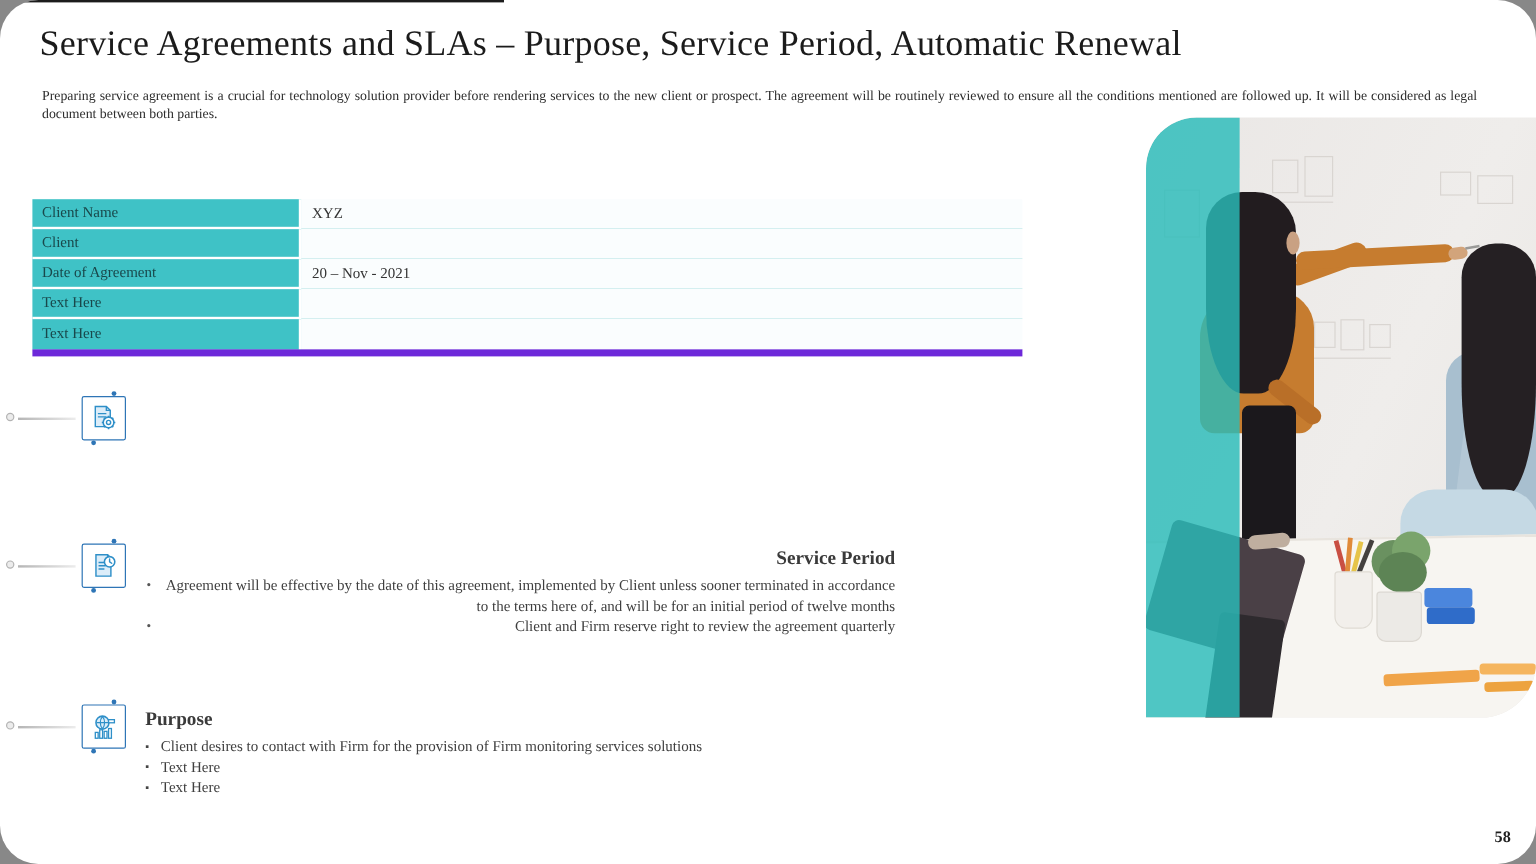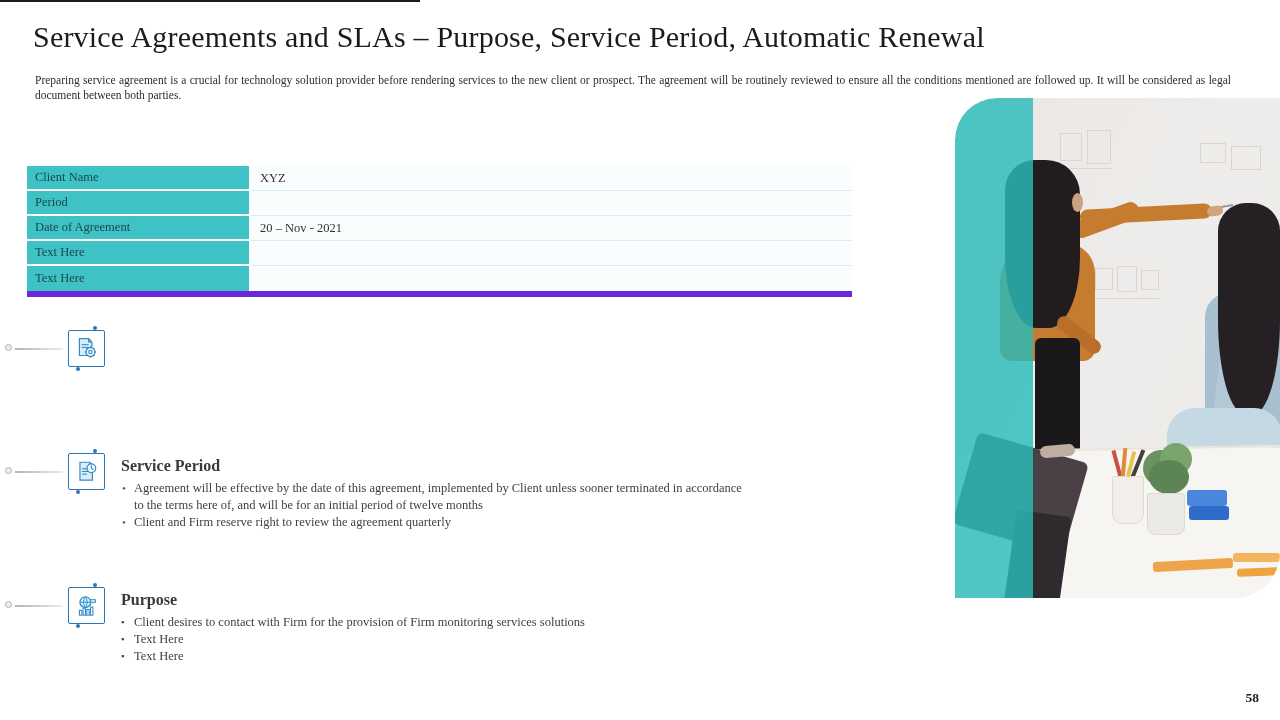--- a/index.html
+++ b/index.html
@@ -1,19 +1,19 @@
 <!DOCTYPE html>
 <html><head>
 <meta charset="utf-8">
 <style>
   * { margin:0; padding:0; box-sizing:border-box; }
   html,body { background:#888; }
   .slide {
     position:relative; width:1280px; height:720px; background:#ffffff;
-    font-family:"Liberation Serif", serif; overflow:hidden; margin:0 auto;
+    font-family:"Liberation Serif", serif; overflow:hidden; margin:0 auto;border-radius:32px;
   }
   .top-line { position:absolute; left:0; top:0; width:420px; height:2px; background:#1c1c1c; }
 
   .title {
     position:absolute; left:33px; top:20px; width:1160px;
     font-size:30px; color:#1b1b1b; font-weight:400; letter-spacing:0.2px;
   }
   .subtitle {
     position:absolute; left:35px; top:73px; width:1196px;
     font-size:11.5px; line-height:1.32; color:#2d2d2d; text-align:justify;
@@ -92,21 +92,21 @@
 
   <div class="title">Service Agreements and SLAs – Purpose, Service Period, Automatic Renewal</div>
   <div class="subtitle">Preparing service agreement is a crucial for technology solution provider before rendering services to the new client or prospect. The agreement will be routinely reviewed to ensure all the conditions mentioned are followed up. It will be considered as legal document between both parties.</div>
 
   <div class="agr-table">
     <div class="agr-row">
       <div class="agr-label">Client Name</div>
       <div class="agr-value">XYZ</div>
     </div>
     <div class="agr-row">
-      <div class="agr-label">Period</div>
+      <div class="agr-label">Client</div>
       <div class="agr-value"></div>
     </div>
     <div class="agr-row">
       <div class="agr-label">Date of Agreement</div>
       <div class="agr-value">20 – Nov - 2021</div>
     </div>
     <div class="agr-row">
       <div class="agr-label">Text Here</div>
       <div class="agr-value"></div>
     </div>
@@ -153,21 +153,21 @@
     <svg width="26" height="26" viewBox="0 0 24 24">
       <path d="M5.5 3 h9 l2.5 2.5 V19.5 H5.5 Z" fill="#dcedf9" stroke="#2e8fc8" stroke-width="1.1"></path>
       <path d="M14.5 3 v2.5 h2.5" fill="none" stroke="#2e8fc8" stroke-width="1.1"></path>
       <line x1="7.5" y1="9" x2="13" y2="9" stroke="#2e8fc8" stroke-width="1"></line>
       <line x1="7.5" y1="11.5" x2="13" y2="11.5" stroke="#2e8fc8" stroke-width="1"></line>
       <line x1="7.5" y1="14" x2="12" y2="14" stroke="#2e8fc8" stroke-width="1"></line>
       <circle cx="16" cy="8.5" r="4" fill="#ffffff" stroke="#2e8fc8" stroke-width="1.2"></circle>
       <path d="M16 6.3 V8.5 L17.6 9.6" fill="none" stroke="#2e8fc8" stroke-width="1.1" stroke-linecap="round"></path>
     </svg>
   </div>
-  <div class="section-body" style="top:457px;">
+  <div class="section-body" style="top:457px;text-align:right;">
     <div class="section-heading">Service Period</div>
     <ul class="bullets bullets-dot">
       <li>Agreement will be effective by the date of this agreement, implemented by Client unless sooner terminated in accordance to the terms here of, and will be for an initial period of twelve months</li>
       <li>Client and Firm reserve right to review the agreement quarterly</li>
     </ul>
   </div>
 
   <div class="connector" style="top:601px;">
     <span class="dot" style="position:absolute;"></span>
     <span class="line" style="position:absolute;"></span>

